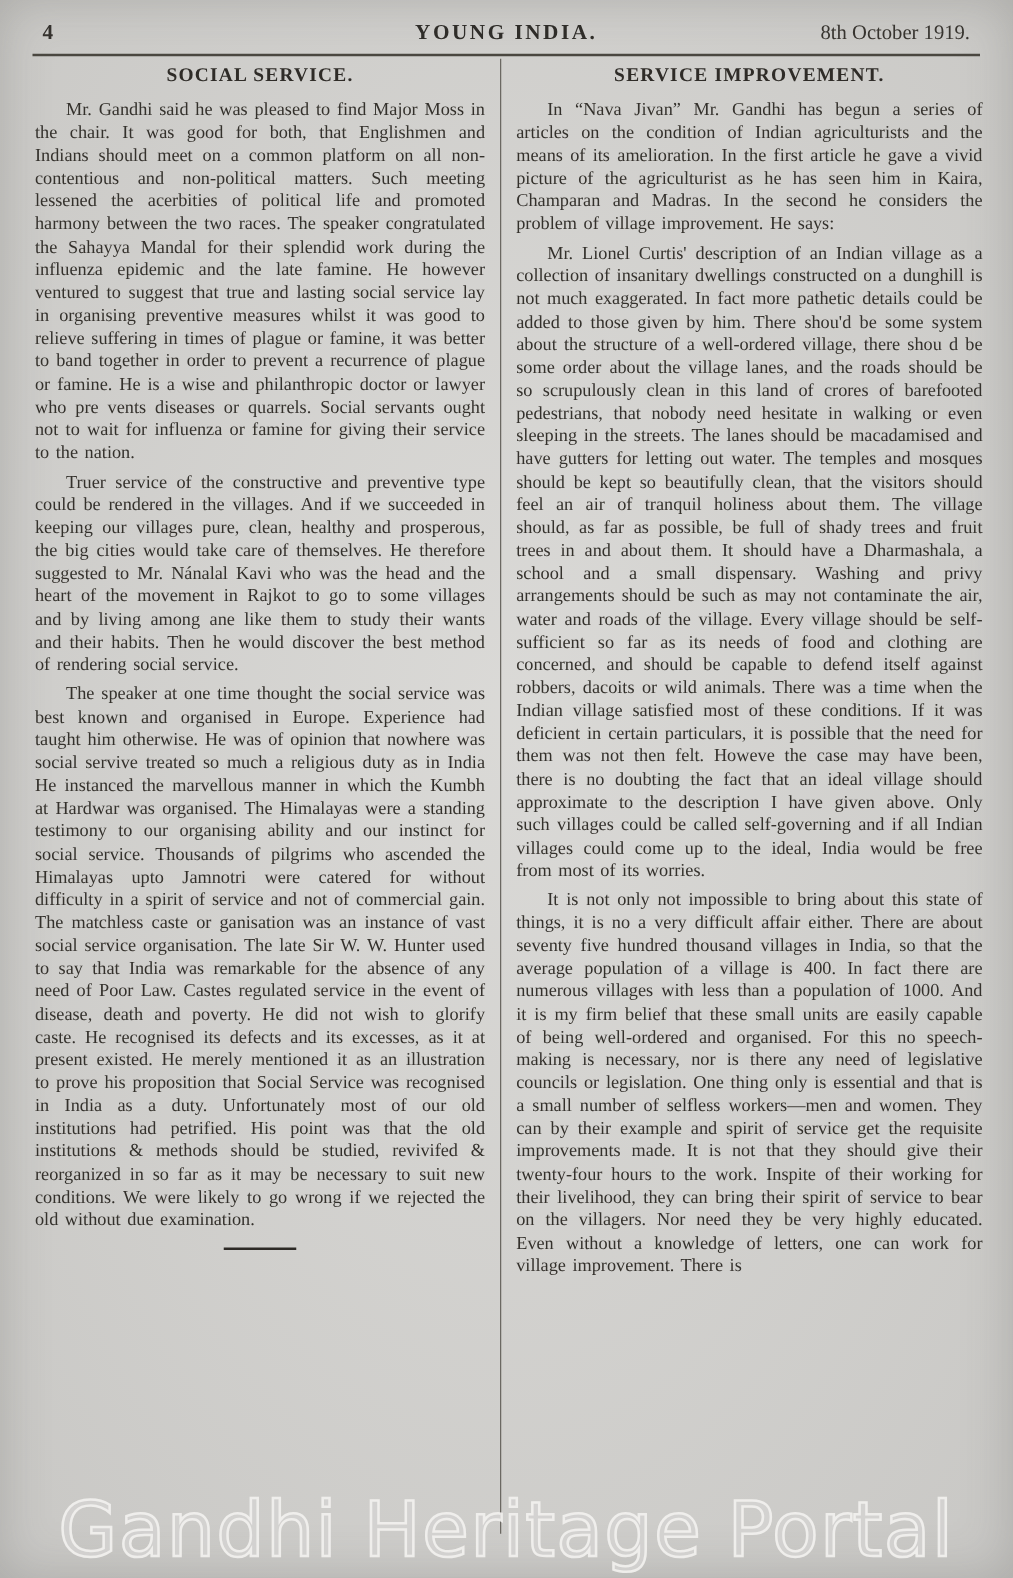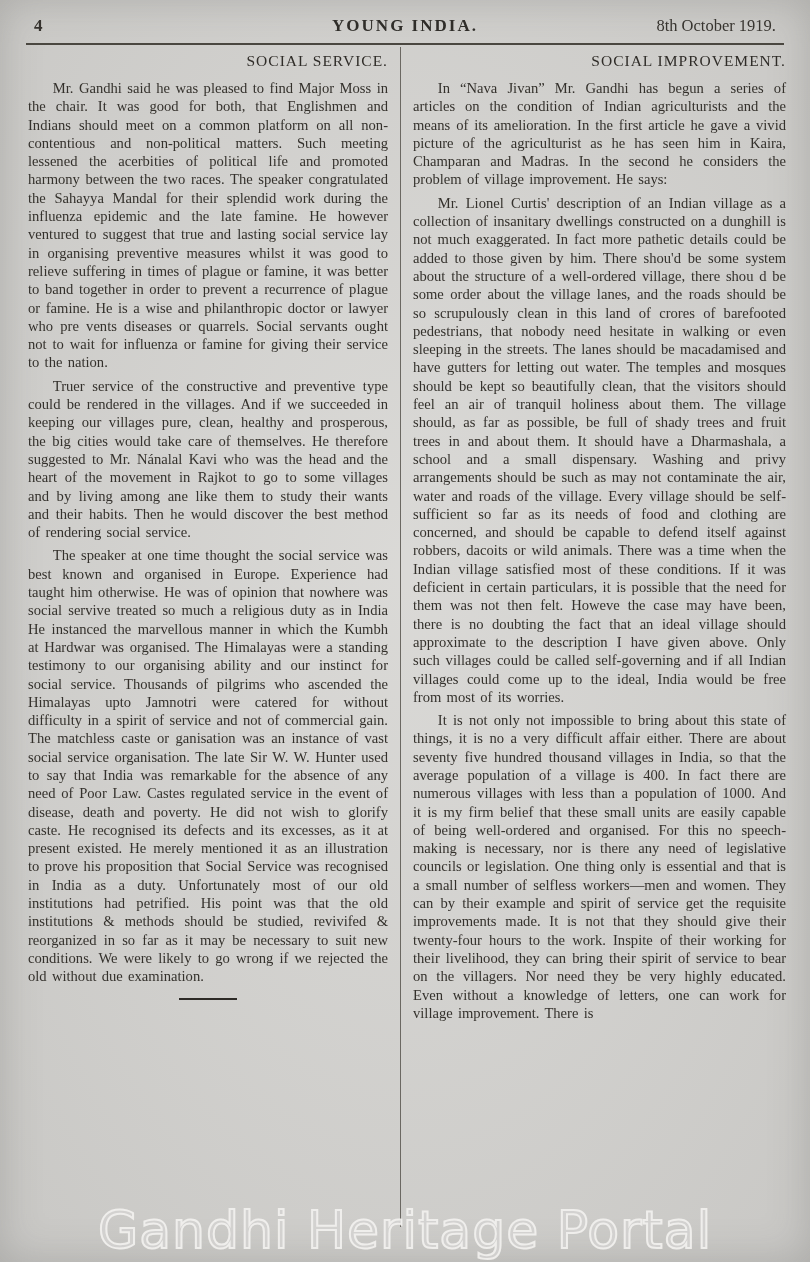--- a/index.html
+++ b/index.html
@@ -45,22 +45,22 @@
   .columns {
     display: flex;
     padding: 2px 20px 0 28px;
     height: 1180px;
   }
   .col { box-sizing: border-box; }
   .col-left  { width: 372px; padding-right: 12px; }
   .col-rule  { width: 1px; background: #6b6862; }
   .col-right { width: 385px; padding-left: 12px; }
   .article-heading {
-    text-align: right;
-    font-weight: normal; font-size: 15.5px; letter-spacing: 1px;
+    text-align: center;
+    font-weight: bold; font-size: 15.5px; letter-spacing: 1px;
     margin: 5px 0 9px 0;
     color: #2f2c28;
   }
   .article-body p {
     margin: 0 0 5px 0;
     font-size: 14.6px;
     line-height: 18.3px;
     text-align: justify;
     text-indent: 1.7em;
     word-spacing: 1.6px;
@@ -70,21 +70,21 @@
     border: 0; border-top: 2.5px solid #2d2a26;
     width: 58px; margin: 12px auto 0 auto;
   }
   
   .watermark {
     position: absolute;
     left: 50%; bottom: 2px;
     transform: translateX(-50%);
     white-space: nowrap;
     font-family: "DejaVu Sans", sans-serif;
-    font-size: 52px;
+    font-size: 61px;
     letter-spacing: 1px;
     color: rgba(187,186,183,0.50);
     -webkit-text-stroke: 2px rgba(244,243,241,0.85);
     text-shadow: 0 0 1px rgba(255,255,255,0.6);
     pointer-events: none;
     z-index: 5;
   }
 </style>
 </head>
 <body>
@@ -107,21 +107,21 @@
         <p>Mr. Gandhi said he was pleased to find Major Moss in the chair. It was good for both, that Englishmen and Indians should meet on a common platform on all non-contentious and non-political matters. Such meeting lessened the acerbities of political life and promoted harmony between the two races. The speaker congratulated the Sahayya Mandal for their splendid work during the influenza epidemic and the late famine. He however ventured to suggest that true and lasting social service lay in organising preventive measures whilst it was good to relieve suffering in times of plague or famine, it was better to band together in order to prevent a recurrence of plague or famine. He is a wise and philanthropic doctor or lawyer who pre vents diseases or quarrels. Social servants ought not to wait for influenza or famine for giving their service to the nation.</p>
         <p>Truer service of the constructive and preventive type could be rendered in the villages. And if we succeeded in keeping our villages pure, clean, healthy and prosperous, the big cities would take care of themselves. He therefore suggested to Mr. Nánalal Kavi who was the head and the heart of the movement in Rajkot to go to some villages and by living among ane like them to study their wants and their habits. Then he would discover the best method of rendering social service.</p>
         <p>The speaker at one time thought the social service was best known and organised in Europe. Experience had taught him otherwise. He was of opinion that nowhere was social servive treated so much a religious duty as in India He instanced the marvellous manner in which the Kumbh at Hardwar was organised. The Himalayas were a standing testimony to our organising ability and our instinct for social service. Thousands of pilgrims who ascended the Himalayas upto Jamnotri were catered for without difficulty in a spirit of service and not of commercial gain. The matchless caste or ganisation was an instance of vast social service organisation. The late Sir W. W. Hunter used to say that India was remarkable for the absence of any need of Poor Law. Castes regulated service in the event of disease, death and poverty. He did not wish to glorify caste. He recognised its defects and its excesses, as it at present existed. He merely mentioned it as an illustration to prove his proposition that Social Service was recognised in India as a duty. Unfortunately most of our old institutions had petrified. His point was that the old institutions &amp; methods should be studied, revivifed &amp; reorganized in so far as it may be necessary to suit new conditions. We were likely to go wrong if we rejected the old without due examination.</p>
       </div>
       <hr class="end-rule">
     </div>
 
     <div class="col-rule"></div>
 
     <div class="col col-right">
-      <div class="article-heading">SOCIAL IMPROVEMENT.</div>
+      <div class="article-heading">SERVICE IMPROVEMENT.</div>
       <div class="article-body">
         <p>In “Nava Jivan” Mr. Gandhi has begun a series of articles on the condition of Indian agriculturists and the means of its amelioration. In the first article he gave a vivid picture of the agriculturist as he has seen him in Kaira, Champaran and Madras. In the second he considers the problem of village improvement. He says:</p>
         <p>Mr. Lionel Curtis' description of an Indian village as a collection of insanitary dwellings constructed on a dunghill is not much exaggerated. In fact more pathetic details could be added to those given by him. There shou'd be some system about the structure of a well-ordered village, there shou d be some order about the village lanes, and the roads should be so scrupulously clean in this land of crores of barefooted pedestrians, that nobody need hesitate in walking or even sleeping in the streets. The lanes should be macadamised and have gutters for letting out water. The temples and mosques should be kept so beautifully clean, that the visitors should feel an air of tranquil holiness about them. The village should, as far as possible, be full of shady trees and fruit trees in and about them. It should have a Dharmashala, a school and a small dispensary. Washing and privy arrangements should be such as may not contaminate the air, water and roads of the village. Every village should be self-sufficient so far as its needs of food and clothing are concerned, and should be capable to defend itself against robbers, dacoits or wild animals. There was a time when the Indian village satisfied most of these conditions. If it was deficient in certain particulars, it is possible that the need for them was not then felt. Howeve the case may have been, there is no doubting the fact that an ideal village should approximate to the description I have given above. Only such villages could be called self-governing and if all Indian villages could come up to the ideal, India would be free from most of its worries.</p>
         <p>It is not only not impossible to bring about this state of things, it is no a very difficult affair either. There are about seventy five hundred thousand villages in India, so that the average population of a village is 400. In fact there are numerous villages with less than a population of 1000. And it is my firm belief that these small units are easily capable of being well-ordered and organised. For this no speech-making is necessary, nor is there any need of legislative councils or legislation. One thing only is essential and that is a small number of selfless workers—men and women. They can by their example and spirit of service get the requisite improvements made. It is not that they should give their twenty-four hours to the work. Inspite of their working for their livelihood, they can bring their spirit of service to bear on the villagers. Nor need they be very highly educated. Even without a knowledge of letters, one can work for village improvement. There is</p>
       </div>
     </div>
 
   </div>
 
   <div class="watermark">Gandhi Heritage Portal</div>

